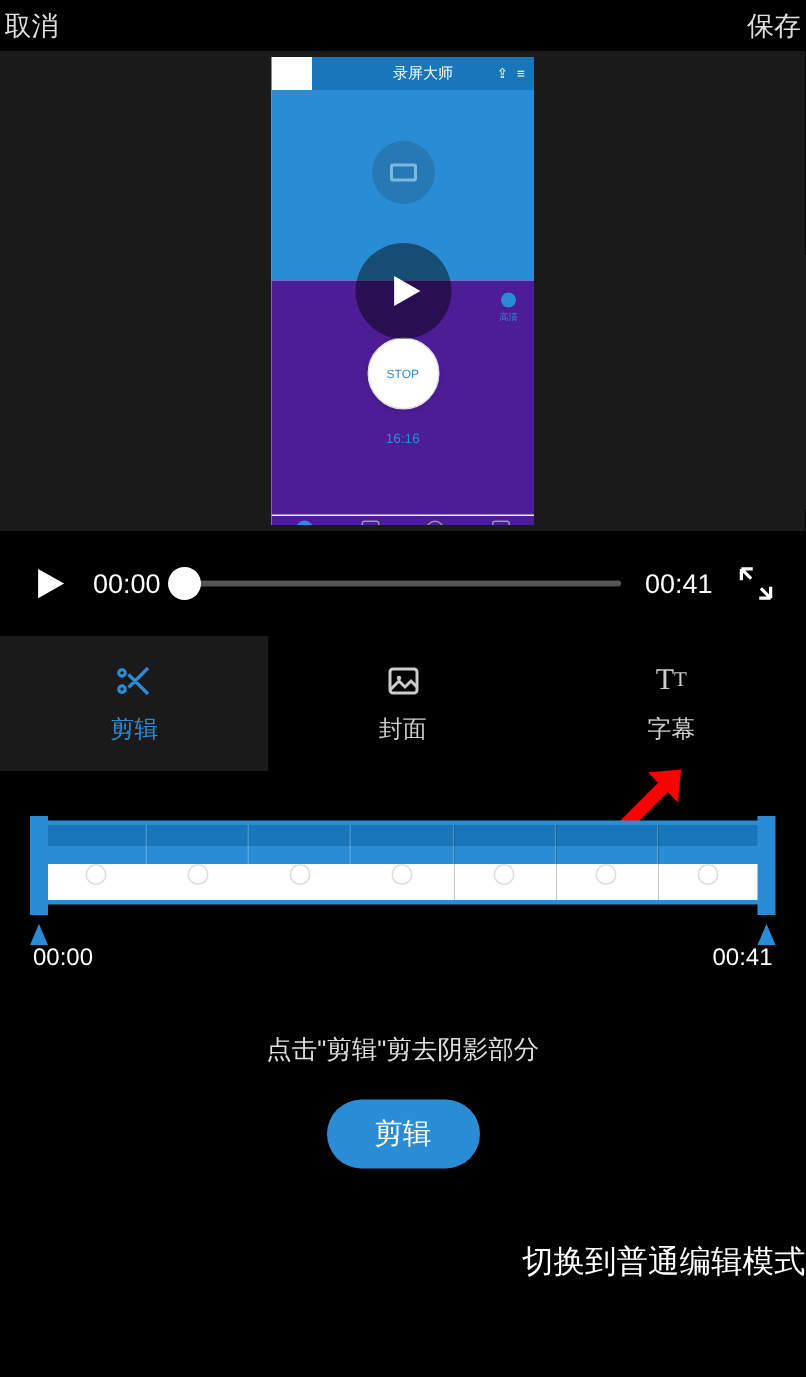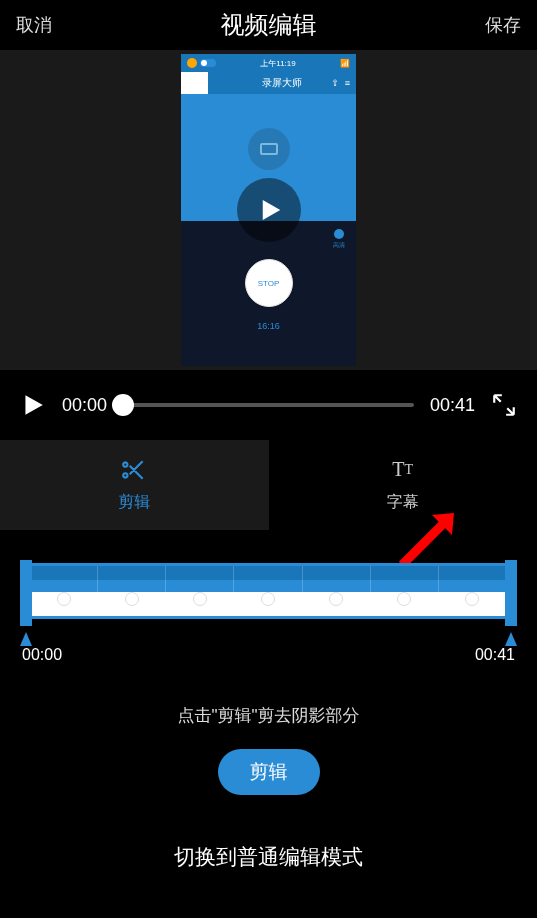--- a/index.html
+++ b/index.html
@@ -1,34 +1,34 @@
 <!DOCTYPE html>
 <html><head>
   <meta charset="utf-8">
   <style>
     * { margin: 0; padding: 0; box-sizing: border-box; }
     body { width: 537px; height: 918px; background: #000; font-family: -apple-system, "PingFang SC", sans-serif; overflow: hidden; position: relative; }
     
-    .header { height: 50px; display: flex; align-items: center; justify-content: space-between; padding: 0 16px; color: #fff; }
+    .header { height: 34px; display: flex; align-items: center; justify-content: space-between; padding: 0 3px; color: #fff; }
     .header-btn { font-size: 18px; color: #ddd; }
     .header-title { font-size: 24px; color: #fff; }
     
     .preview-area { height: 320px; background: #1a1a1a; display: flex; align-items: center; justify-content: center; position: relative; }
     .phone-mockup { width: 175px; height: 312px; background: #fff; position: relative; overflow: hidden; }
     .pm-status { height: 18px; background: #1976b8; display: flex; align-items: center; justify-content: space-between; padding: 0 6px; font-size: 8px; color: #fff; }
     .pm-status-left { display: flex; align-items: center; gap: 3px; }
     .pm-avatar { width: 10px; height: 10px; border-radius: 50%; background: #ffa500; }
     .pm-rec { width: 16px; height: 8px; border-radius: 4px; background: #2b8cd6; display: flex; align-items: center; }
     .pm-rec::before { content: ""; width: 6px; height: 6px; border-radius: 50%; background: #fff; margin-left: 1px; }
     .pm-title-bar { height: 22px; background: #1976b8; display: flex; align-items: center; justify-content: center; color: #fff; font-size: 10px; position: relative; margin-left: 27px; }
     .pm-title-icons { position: absolute; right: 6px; font-size: 9px; display: flex; gap: 6px; }
     .pm-blue-area { height: 127px; background: #2b8cd6; position: relative; }
     .pm-circle-top { position: absolute; top: 34px; left: 50%; transform: translateX(-50%); width: 42px; height: 42px; border-radius: 50%; background: #2679b5; display: flex; align-items: center; justify-content: center; }
     .pm-rect-icon { width: 18px; height: 12px; border: 2px solid #7fb8dd; border-radius: 2px; }
-    .pm-white-area { height: 182px; background: #0f172a; position: relative; padding-left: 48px; }
+    .pm-white-area { height: 182px; background: #4c1d95; position: relative; padding-left: 48px; }
     .pm-blue-dot { position: absolute; top: 8px; right: 12px; width: 10px; height: 10px; border-radius: 50%; background: #2b8cd6; }
     .pm-dot-lbl { position: absolute; top: 20px; right: 11px; font-size: 6px; color: #2b8cd6; }
     .pm-stop { position: absolute; top: 38px; left: 50%; transform: translateX(-50%); width: 48px; height: 48px; border-radius: 50%; background: #fff; border: 1px solid #e0e0e0; box-shadow: 0 1px 3px rgba(0,0,0,0.1); display: flex; align-items: center; justify-content: center; font-size: 8px; color: #2b8cd6; }
     .pm-time-sm { position: absolute; top: 100px; left: 50%; transform: translateX(-50%); font-size: 9px; color: #2b8cd6; }
     .pm-bottom-nav { position: absolute; bottom: 0; left: 0; right: 0; height: 26px; border-top: 1px solid #eee; display: flex; }
     .pm-bottom-nav > div { flex: 1; display: flex; flex-direction: column; align-items: center; justify-content: center; }
     .pm-nav-icon { width: 12px; height: 12px; border: 1px solid #999; border-radius: 2px; }
     .pm-nav-icon.circle { border-radius: 50%; }
     .pm-nav-icon.filled { background: #2b8cd6; border-color: #2b8cd6; }
     .pm-nav-lbl { font-size: 5px; color: #999; margin-top: 1px; }
@@ -61,41 +61,32 @@
     .handle.right { right: 0; }
     .handle::after { content: ""; position: absolute; bottom: -20px; left: 0; width: 0; height: 0; border-left: 6px solid transparent; border-right: 6px solid transparent; border-bottom: 14px solid #2b8cd6; }
     .timeline-border { position: absolute; top: 3px; left: 10px; right: 10px; height: 3px; background: #2b8cd6; }
     .timeline-border.bottom { top: 56px; }
     .timeline-times { display: flex; justify-content: space-between; color: #fff; font-size: 16px; margin-top: 20px; padding: 0 2px; }
     
     .hint-text { text-align: center; color: #ddd; font-size: 17px; margin-top: 30px; }
     
     .trim-btn { display: block; margin: 22px auto 0; padding: 10px 32px; background: #2b8cd6; color: #fff; border-radius: 26px; font-size: 19px; border: none; }
     
-    .mode-switch { text-align: center; color: #fff; font-size: 21px; margin-top: 48px; }
+    .mode-switch { text-align: right; color: #fff; font-size: 21px; margin-top: 48px; }
   </style>
 </head>
 <body>
 
 <div class="header">
   <div class="header-btn">取消</div>
-  <div class="header-title">视频编辑</div>
   <div class="header-btn">保存</div>
 </div>
 
 <div class="preview-area">
   <div class="phone-mockup">
-    <div class="pm-status">
-      <div class="pm-status-left">
-        <span class="pm-avatar"></span>
-        <span class="pm-rec"></span>
-      </div>
-      <span>上午11:19</span>
-      <span>📶</span>
-    </div>
     <div class="pm-title-bar">
       <span>录屏大师</span>
       <span class="pm-title-icons">
         <span>⇪</span>
         <span>≡</span>
       </span>
     </div>
     <div class="pm-blue-area">
       <div class="pm-circle-top">
         <div class="pm-rect-icon"></div>
@@ -150,20 +141,30 @@
 <div class="tabs">
   <div class="tab active">
     <div class="tab-icon">
       <svg width="26" height="26" viewBox="0 0 24 24">
           <path d="M6 7 a2 2 0 1 0 0 0.01 M6 17 a2 2 0 1 0 0 0.01 M8 8 L20 20 M8 16 L20 4" stroke="#2b8cd6" stroke-width="2" fill="none"></path>
         </svg>
     </div>
     <span class="tab-label">剪辑</span>
   </div>
   <div class="tab">
+    <div class="tab-icon">
+      <svg width="24" height="24" viewBox="0 0 24 24">
+          <rect x="3" y="4" width="18" height="16" rx="2" stroke="#ccc" stroke-width="2" fill="none"></rect>
+          <circle cx="9" cy="10" r="1.5" fill="#ccc"></circle>
+          <path d="M3 18 L9 12 L13 16 L17 12 L21 16" stroke="#ccc" stroke-width="2" fill="none"></path>
+        </svg>
+    </div>
+    <span class="tab-label">封面</span>
+  </div>
+  <div class="tab">
     <div class="tab-icon" style="font-family: serif; font-size: 20px; color:#ccc;">T <span style="font-size:14px">T</span></div>
     <span class="tab-label">字幕</span>
   </div>
 </div>
 
 <svg class="arrow-annotation" width="70" height="70" viewBox="0 0 70 70">
   <path d="M10 60 L55 15" stroke="#ff0000" stroke-width="9"></path>
   <path d="M40 10 L62 8 L60 30 Z" fill="#ff0000"></path>
 </svg>
 

